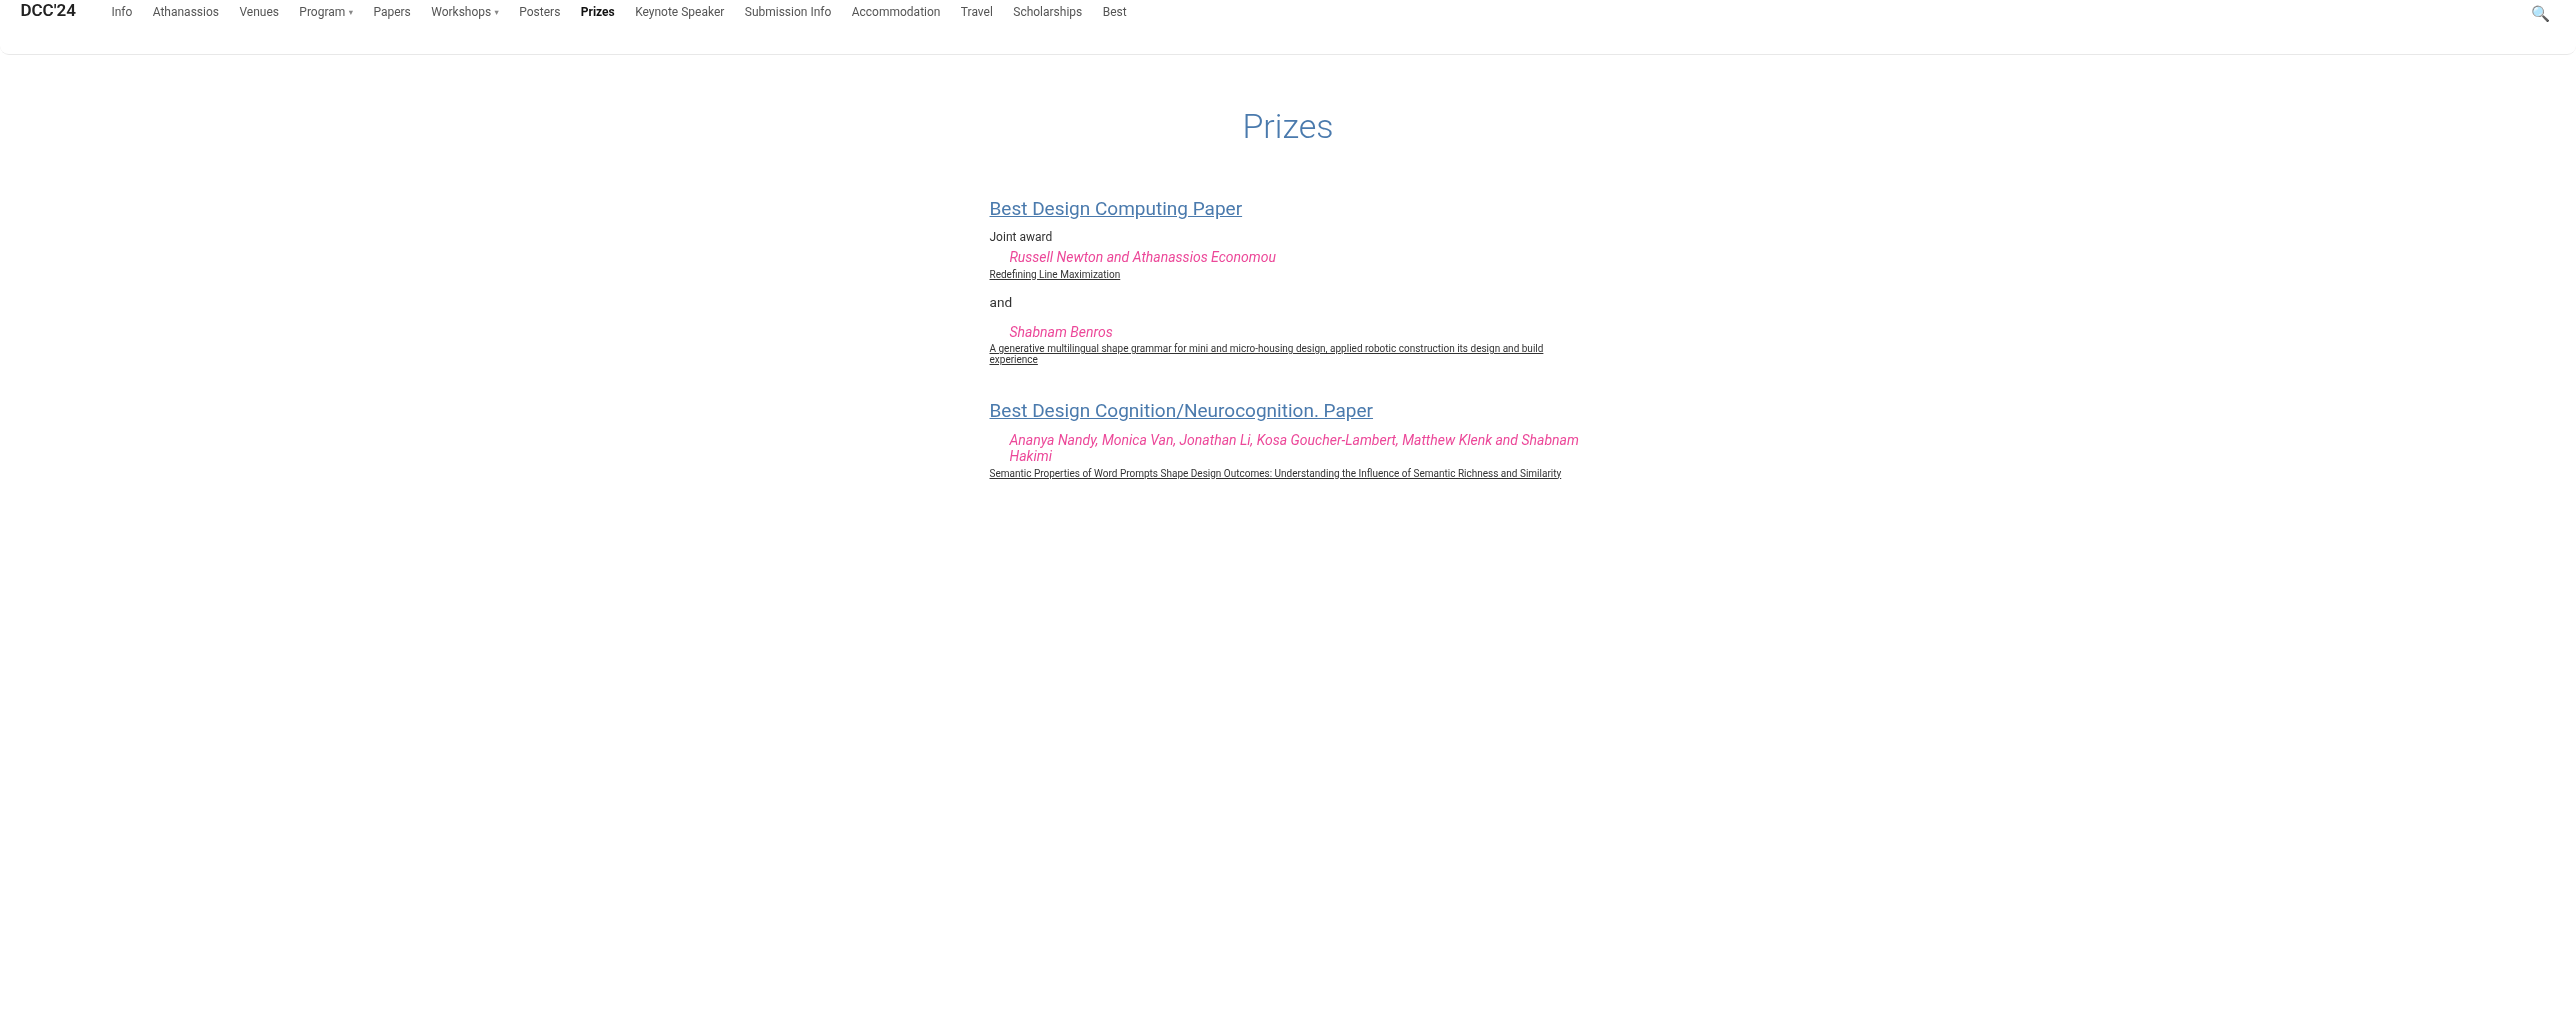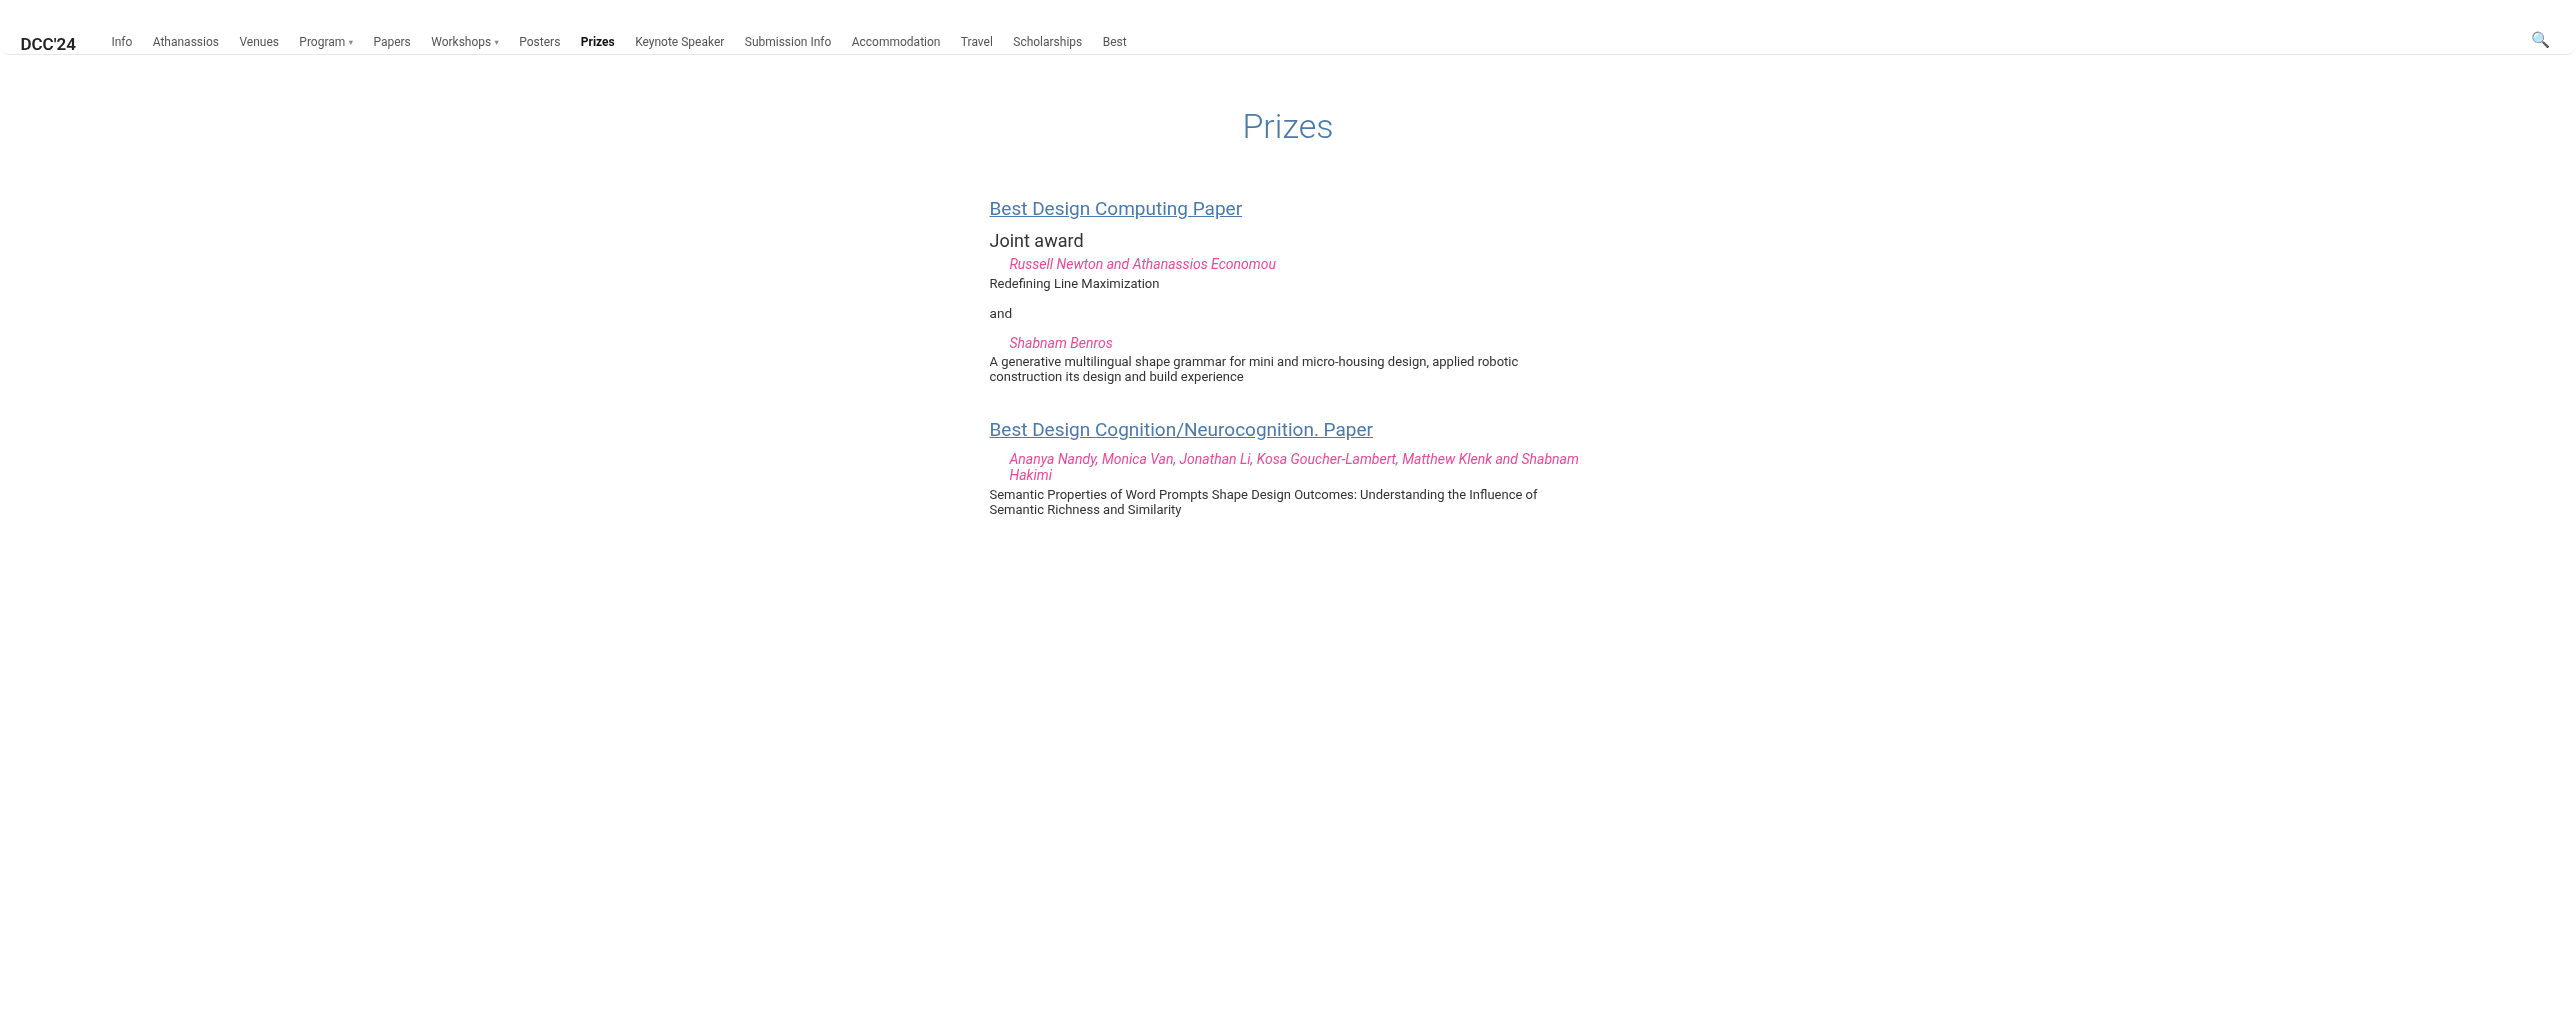--- a/index.html
+++ b/index.html
@@ -11,21 +11,21 @@
     body {
       font-family: -apple-system, BlinkMacSystemFont, 'Segoe UI', Roboto, Arial, sans-serif;
       font-size: 13.6px;
       color: #333;
       background: #fff;
     }
 
     
     nav {
       display: flex;
-      align-items: flex-end;
+      align-items: flex-start;
       padding: 0 20.4px;
       height: 55px;
       border-bottom: 0.9px solid #e8e8e8;
       background: #fff;
       position: sticky;
       top: 0;
       z-index: 100;
       border-radius: 9px;
     }
 
@@ -94,37 +94,38 @@
 
     .prize-category-title {
       font-size: 19px;
       font-weight: 400;
       color: #4a7aad;
       margin-bottom: 10.2px;
       text-decoration: underline;
     }
 
     .prize-label {
-      font-size: 18px;
+      font-size: 12px;
       color: #333;
       margin-bottom: 5.1px;
     }
 
     .prize-authors {
       font-size: 14px;
       font-style: italic;
       color: #ec4899;
       margin-bottom: 3.4px;
       margin-left: 20px;
     }
 
     .prize-paper-title {
-      font-size: 13px;
+      font-size: 10px;
       color: #333;
       margin-bottom: 8.5px;
+      text-decoration: underline;
     }
 
     .prize-and {
       font-size: 13.6px;
       color: #333;
       margin: 14px 0;
     }
   </style>
 </head>
 <body>

